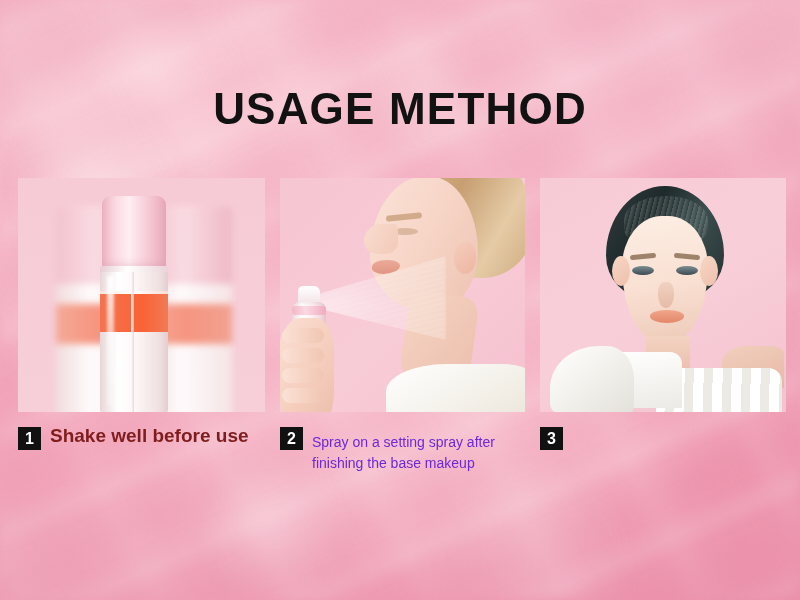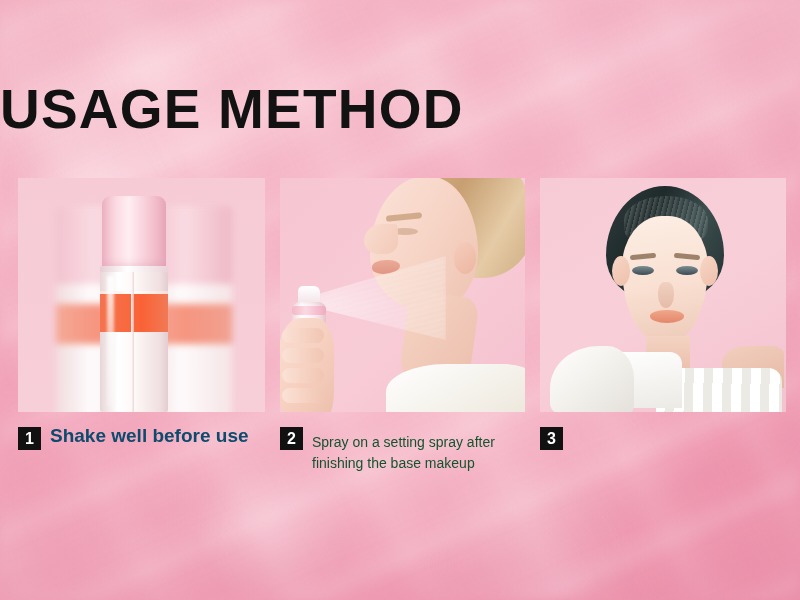--- a/index.html
+++ b/index.html
@@ -76,21 +76,22 @@
     background:
       radial-gradient(ellipse 640px 430px at 50% 46%, rgba(255,255,255,0) 55%, rgba(223,124,154,.22) 100%);
   }
 
   
   .title {
     position: absolute;
     left: 0;
     right: 0;
     top: 86px;
-    font-size: 55px;
+    text-align: center;
+    font-size: 44px;
     line-height: 46px;
     font-weight: bold;
     letter-spacing: 1.2px;
     color: #121212;
   }
 
   
   .panels {
     position: absolute;
     left: 18px;
@@ -397,28 +398,28 @@
     font-weight: bold;
     line-height: 23px;
     text-align: center;
     margin-top: 3px;
   }
   .step-text { margin-left: 9px; }
   .step-title {
     font-size: 19px;
     line-height: 24px;
     font-weight: bold;
-    color: #0c4a6e;
+    color: #7f1d1d;
     white-space: pre-line;
   }
   .step-sub {
     margin-top: 8px;
     font-size: 14px;
     line-height: 21px;
-    color: #14532d;
+    color: #6d28d9;
     white-space: pre-line;
   }
 </style>
 </head>
 <body>
 
 <div id="poster">
 
   <div class="bg-layer bg-base"></div>
   <div class="bg-layer bg-streaks-a"></div>

